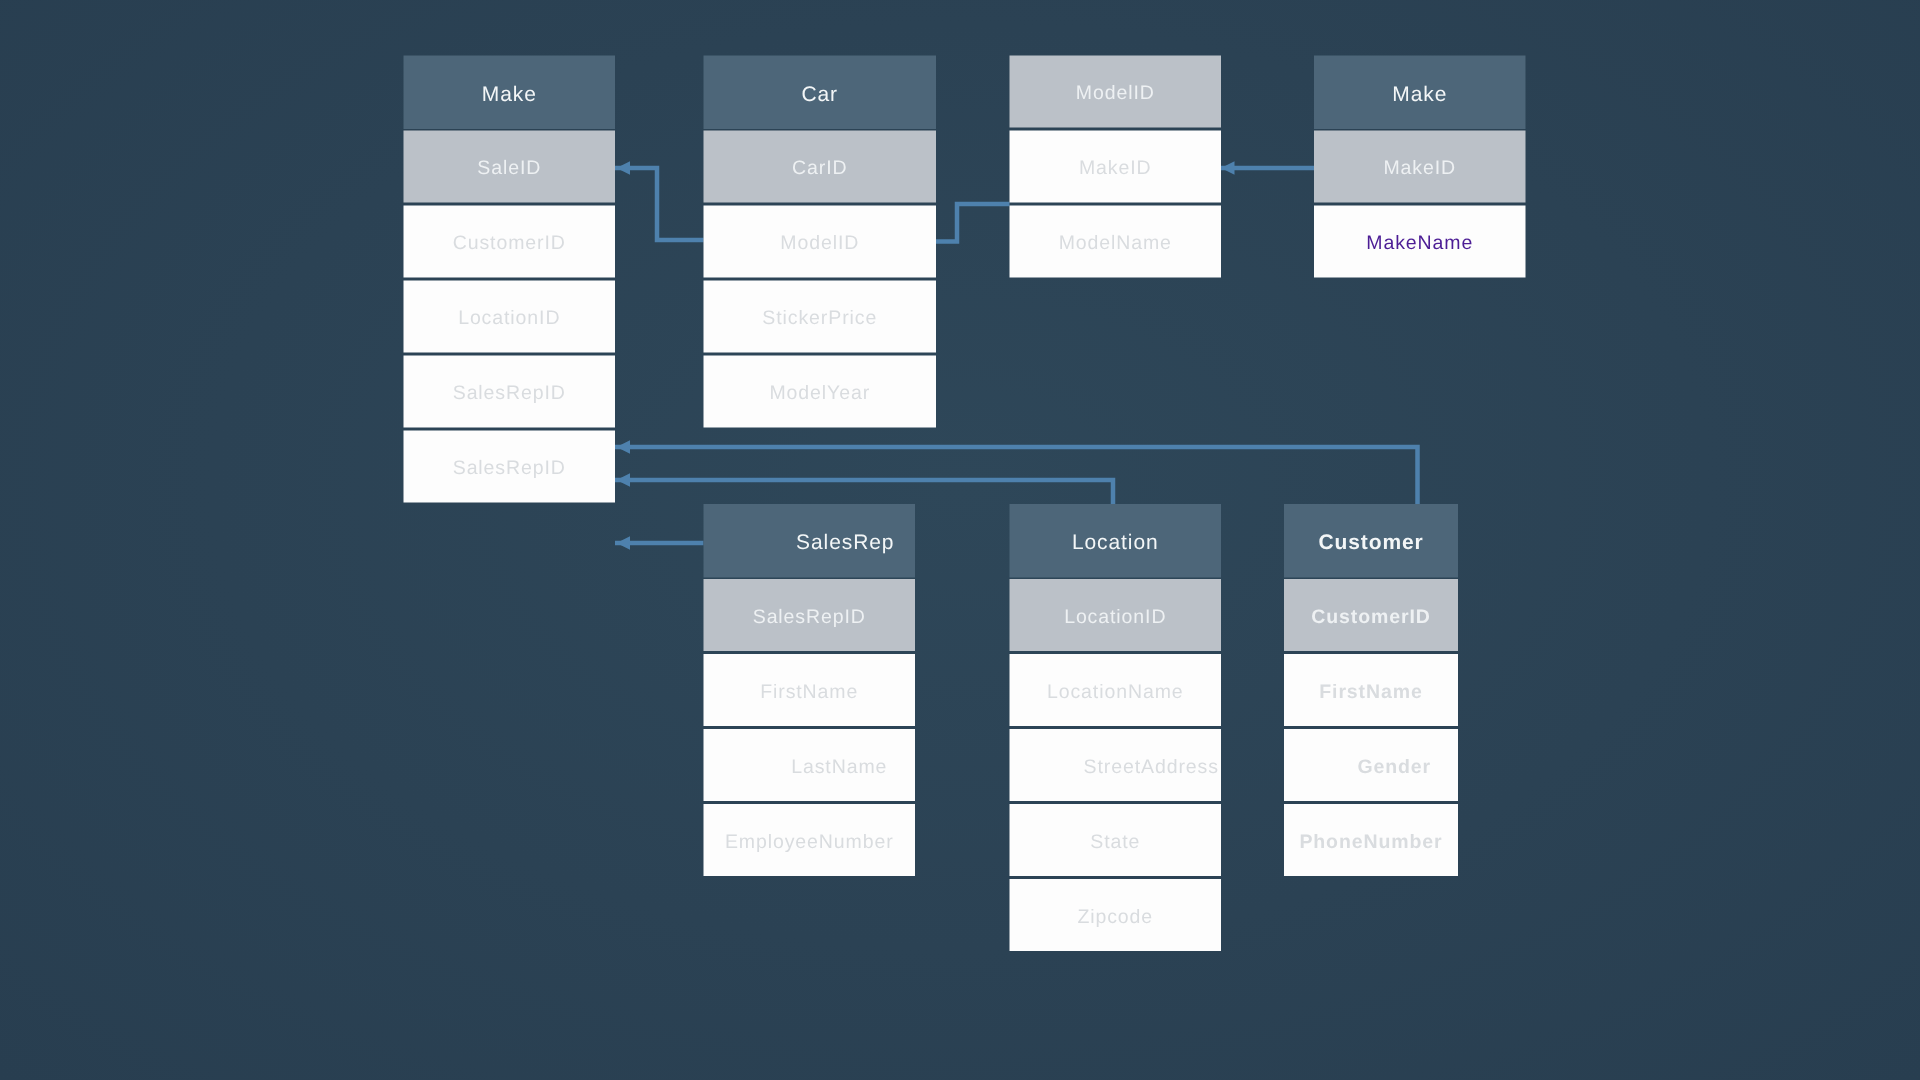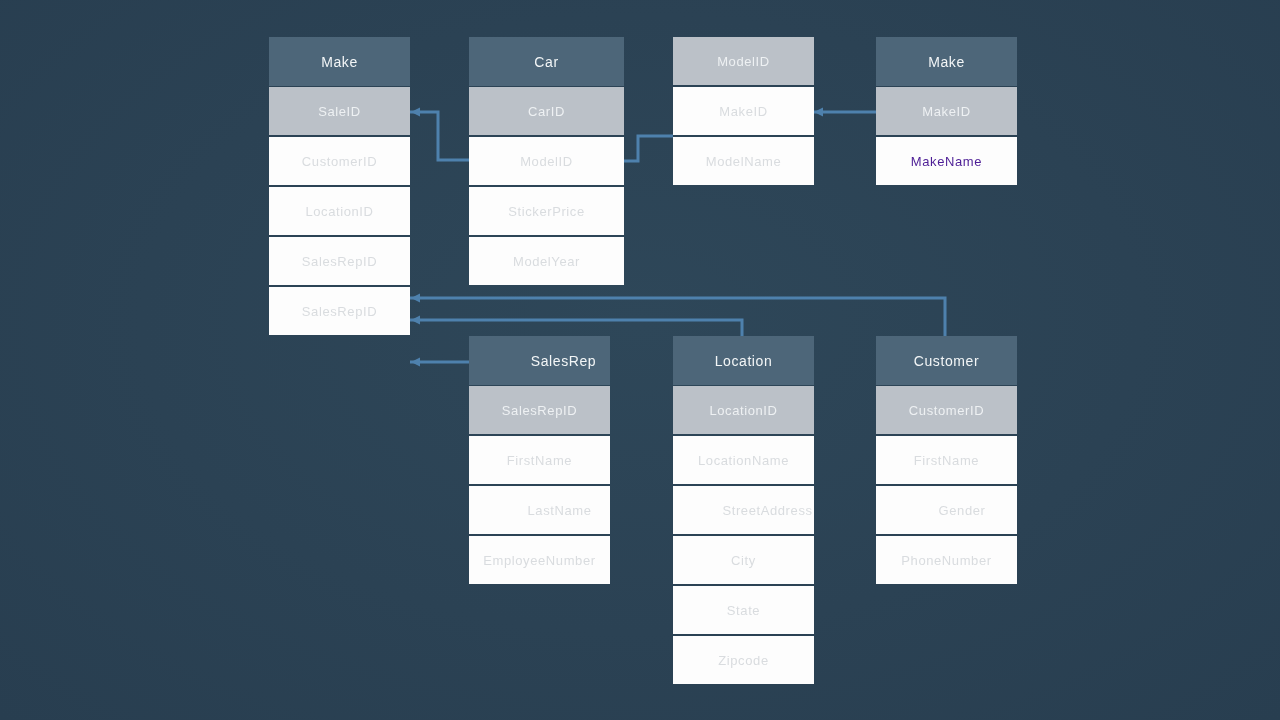--- a/index.html
+++ b/index.html
@@ -115,25 +115,24 @@
         <div class="er-row key" style="background: rgb(187, 193, 200); color: rgb(238, 241, 243);">SalesRepID</div>
         <div class="er-row" style="background: rgb(253, 253, 253); color: rgb(217, 220, 223);">FirstName</div>
         <div class="er-row" style="background: rgb(253, 253, 253); color: rgb(217, 220, 223); padding-left: 40px;">LastName</div>
         <div class="er-row" style="background: rgb(253, 253, 253); color: rgb(217, 220, 223);">EmployeeNumber</div>
       </div>
       <div class="er-table" style="left: 673px; top: 336px; width: 141px;">
         <div class="er-header" style="background: rgb(77, 102, 121); color: rgb(243, 246, 247);">Location</div>
         <div class="er-row key" style="background: rgb(187, 193, 200); color: rgb(238, 241, 243);">LocationID</div>
         <div class="er-row" style="background: rgb(253, 253, 253); color: rgb(217, 220, 223);">LocationName</div>
         <div class="er-row" style="background: rgb(253, 253, 253); color: rgb(217, 220, 223); padding-left: 48px;">StreetAddress</div>
-        <div class="er-row" style="background: rgb(253, 253, 253); color: rgb(217, 220, 223);">City</div>
         <div class="er-row" style="background: rgb(253, 253, 253); color: rgb(217, 220, 223);">State</div>
         <div class="er-row" style="background: rgb(253, 253, 253); color: rgb(217, 220, 223);">Zipcode</div>
       </div>
-      <div class="er-table" style="left: 876px; top: 336px; width: 141px;">
+      <div class="er-table" style="left: 856px; top: 336px; width: 116px; font-weight: bold;">
         <div class="er-header" style="background: rgb(77, 102, 121); color: rgb(243, 246, 247);">Customer</div>
         <div class="er-row key" style="background: rgb(187, 193, 200); color: rgb(238, 241, 243);">CustomerID</div>
         <div class="er-row" style="background: rgb(253, 253, 253); color: rgb(217, 220, 223);">FirstName</div>
         <div class="er-row" style="background: rgb(253, 253, 253); color: rgb(217, 220, 223); padding-left: 31px;">Gender</div>
         <div class="er-row" style="background: rgb(253, 253, 253); color: rgb(217, 220, 223);">PhoneNumber</div>
       </div>
     </div>
 </div>
 
 </body></html>

